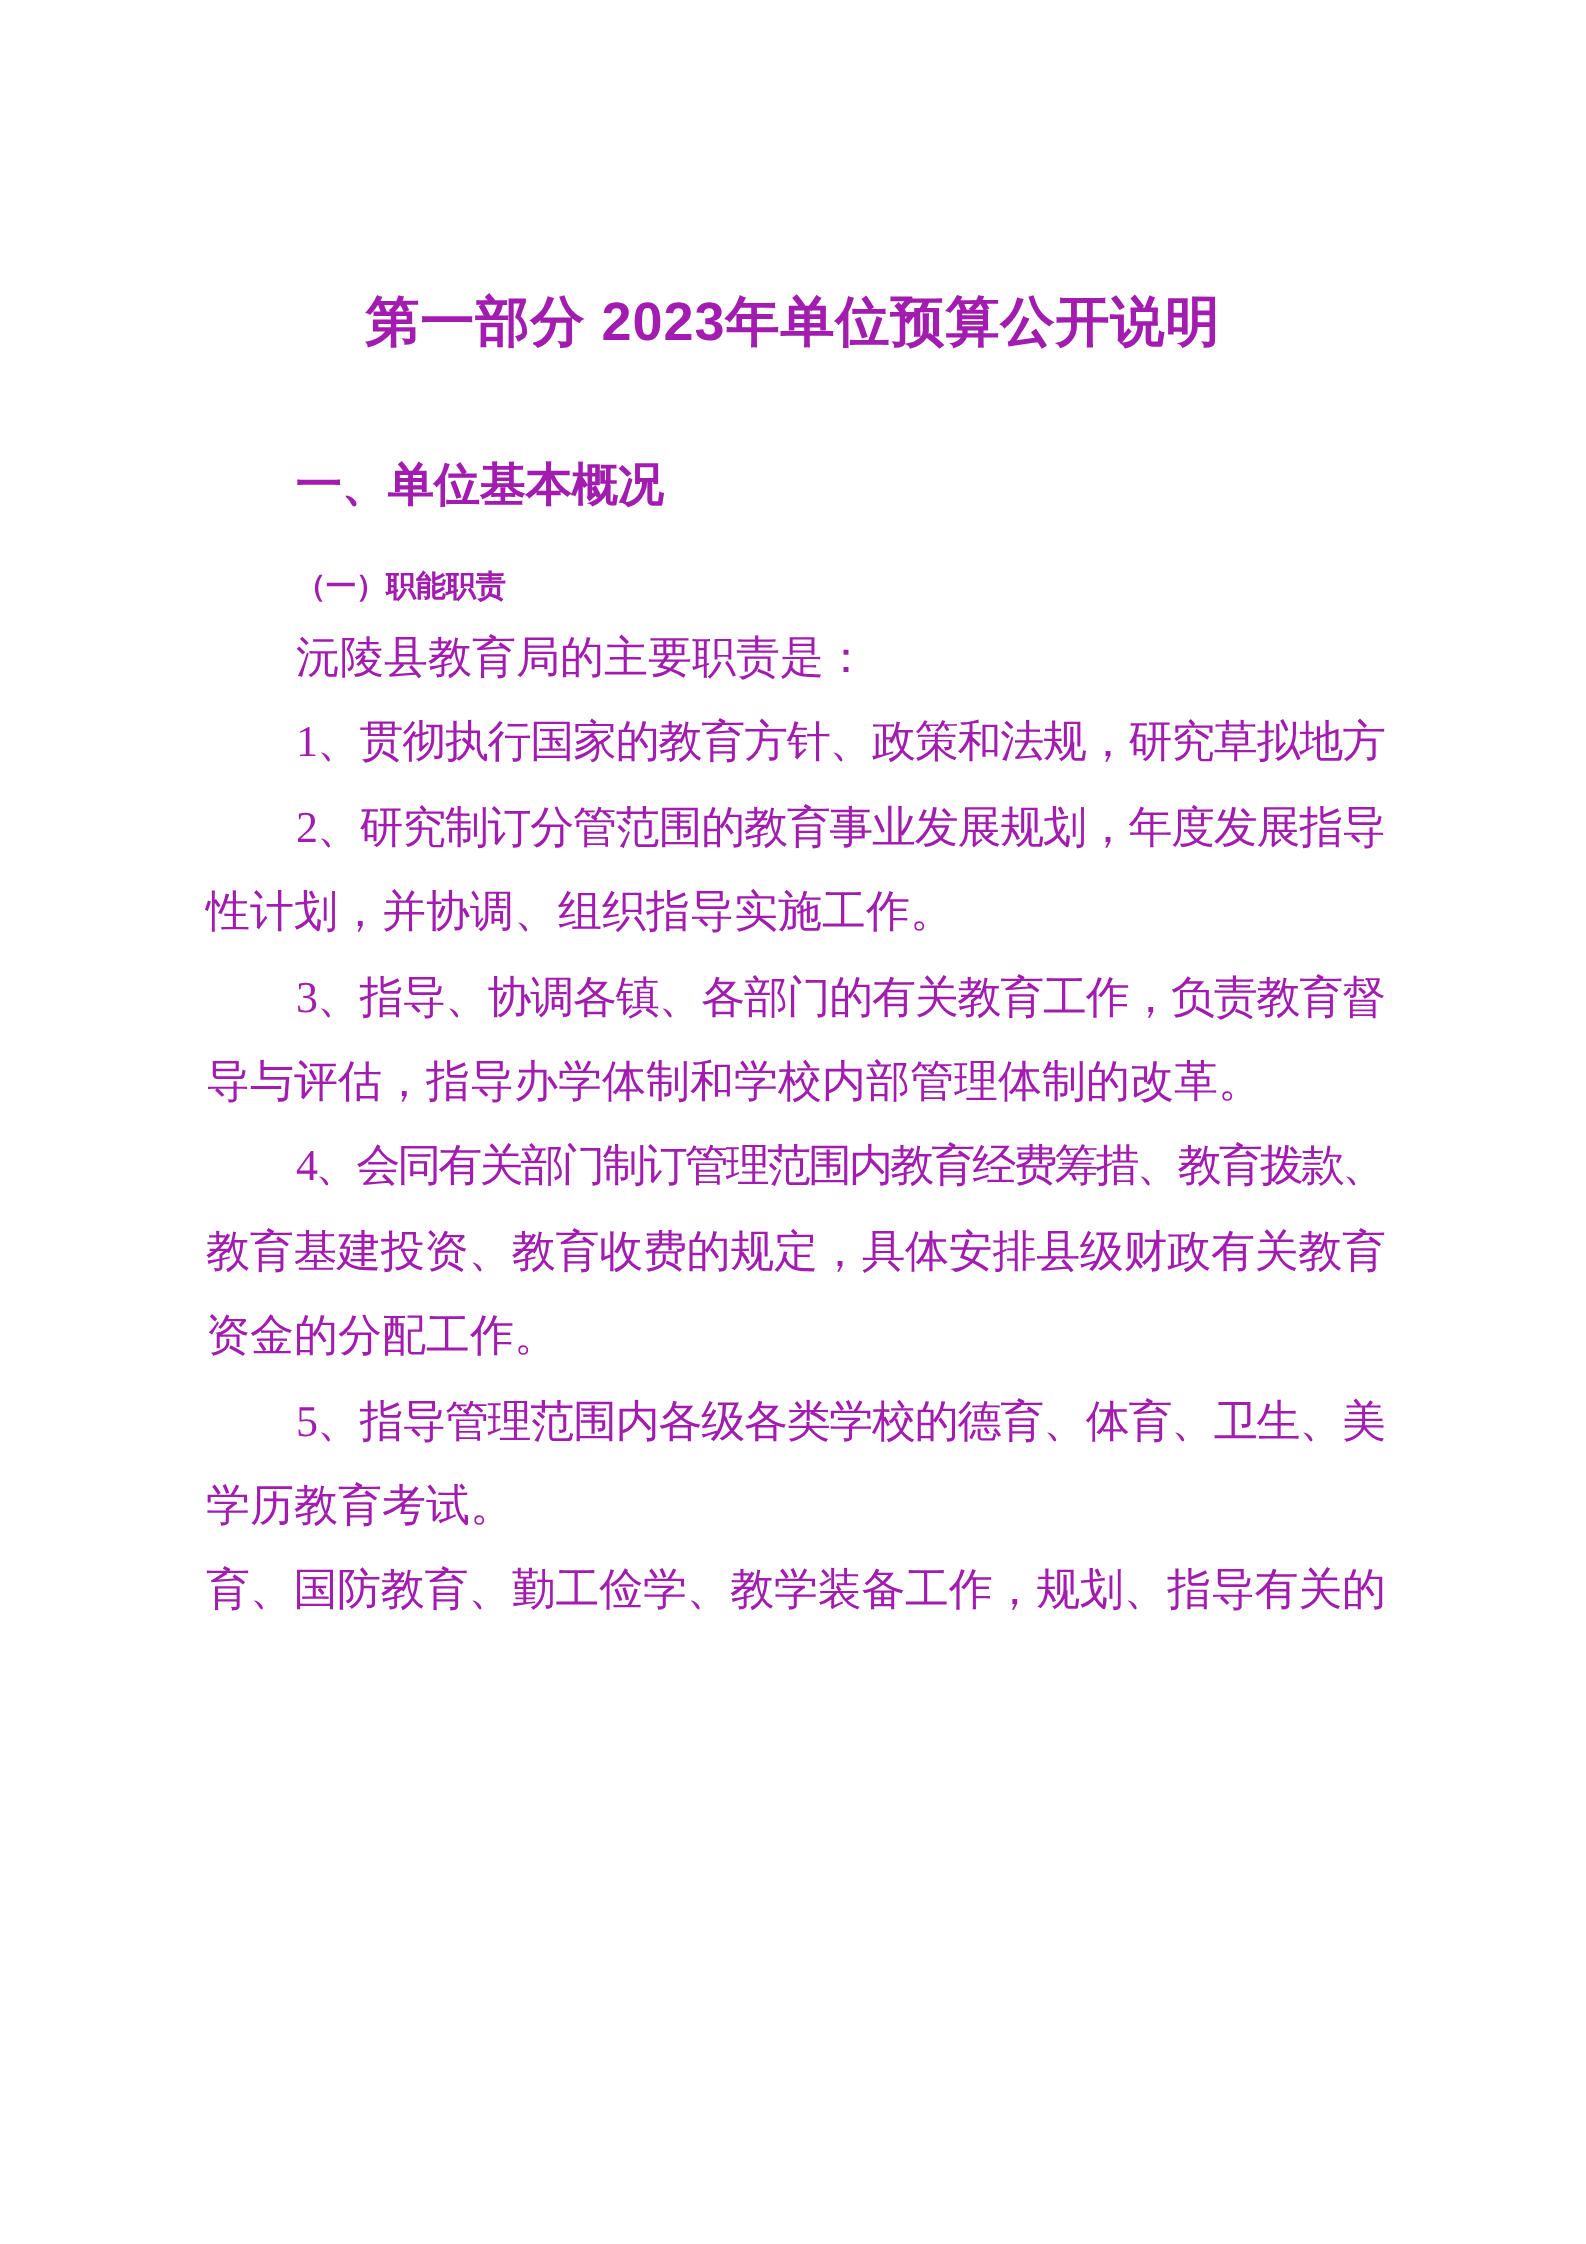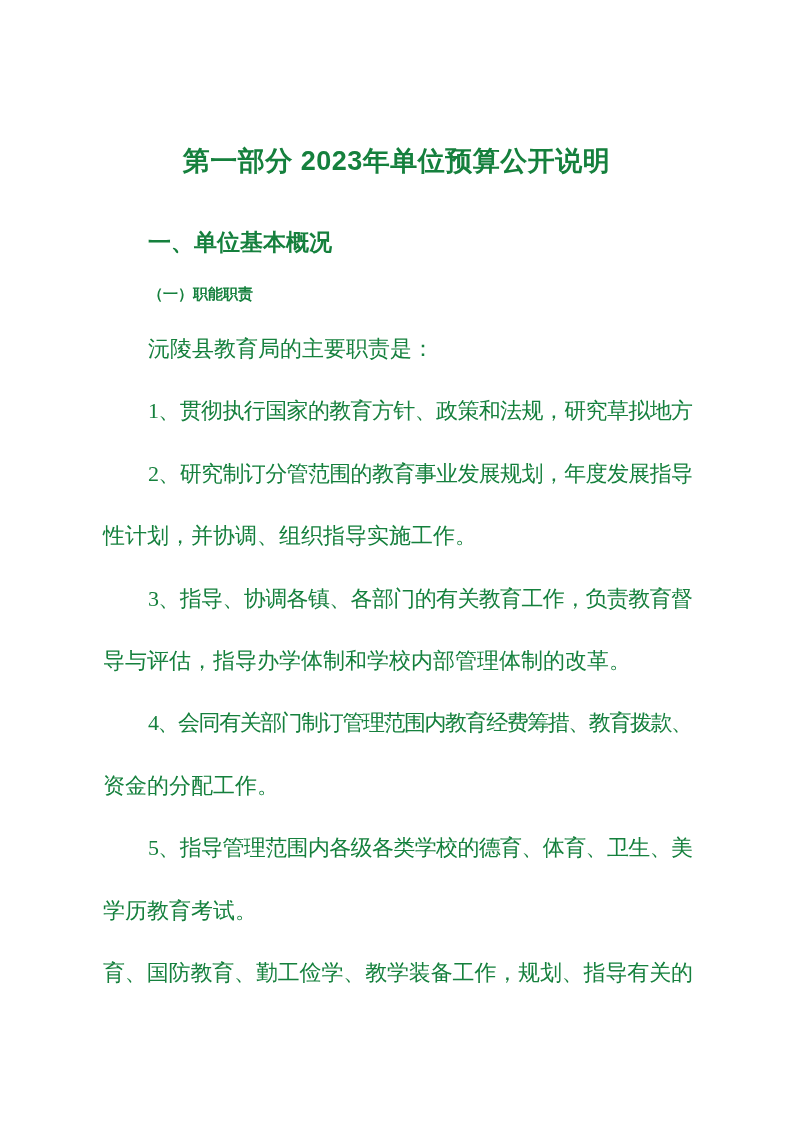--- a/index.html
+++ b/index.html
@@ -3,21 +3,21 @@
 <meta charset="utf-8">
 <style>
   * { margin: 0; padding: 0; box-sizing: border-box; }
   html, body { background: #e8e8e8; }
   .page {
     position: relative;
     width: 793px;
     height: 1122px;
     margin: 0 auto;
     background: #ffffff;
-    color: #15803d;
+    color: #a21caf;
     overflow: hidden;
   }
   .doc-title {
     position: absolute;
     top: 143px;
     left: 0;
     width: 100%;
     text-align: center;
     font-family: "Liberation Sans", "DejaVu Sans", sans-serif;
     font-weight: 700;
@@ -54,21 +54,20 @@
     width: 590px;
     font-family: "Liberation Serif", "DejaVu Serif", serif;
     font-size: 22px;
     line-height: 42.4px;
   }
   .para { margin: 0; }
   .line {
     height: 42.4px;
     white-space: nowrap;
     overflow: visible;
-    margin-top: 20px;
   }
   .line.indent { padding-left: 45px; }
 </style>
 </head>
 <body>
 
 <div class="page">
   <div class="doc-title">第一部分 2023年单位预算公开说明</div>
   <div class="h-section">一、单位基本概况</div>
   <div class="h-sub">（一）职能职责</div>
@@ -82,20 +81,21 @@
       <div class="para">
         <div class="line indent just"><span style="letter-spacing: -0.64px;">2、研究制订分管范围的教育事业发展规划，年度发展指导</span></div>
         <div class="line"><span>性计划，并协调、组织指导实施工作。</span></div>
       </div>
       <div class="para">
         <div class="line indent just"><span style="letter-spacing: -0.64px;">3、指导、协调各镇、各部门的有关教育工作，负责教育督</span></div>
         <div class="line"><span>导与评估，指导办学体制和学校内部管理体制的改革。</span></div>
       </div>
       <div class="para">
         <div class="line indent just"><span style="letter-spacing: -1.46154px;">4、会同有关部门制订管理范围内教育经费筹措、教育拨款、</span></div>
+        <div class="line just"><span style="letter-spacing: -0.153846px;">教育基建投资、教育收费的规定，具体安排县级财政有关教育</span></div>
         <div class="line"><span>资金的分配工作。</span></div>
       </div>
       <div class="para">
         <div class="line indent just"><span style="letter-spacing: -0.64px;">5、指导管理范围内各级各类学校的德育、体育、卫生、美</span></div>
         <div class="line"><span>学历教育考试。</span></div>
         <div class="line just"><span style="letter-spacing: -0.153846px;">育、国防教育、勤工俭学、教学装备工作，规划、指导有关的</span></div>
       </div>
       <div class="para">
       </div>
     </div>

